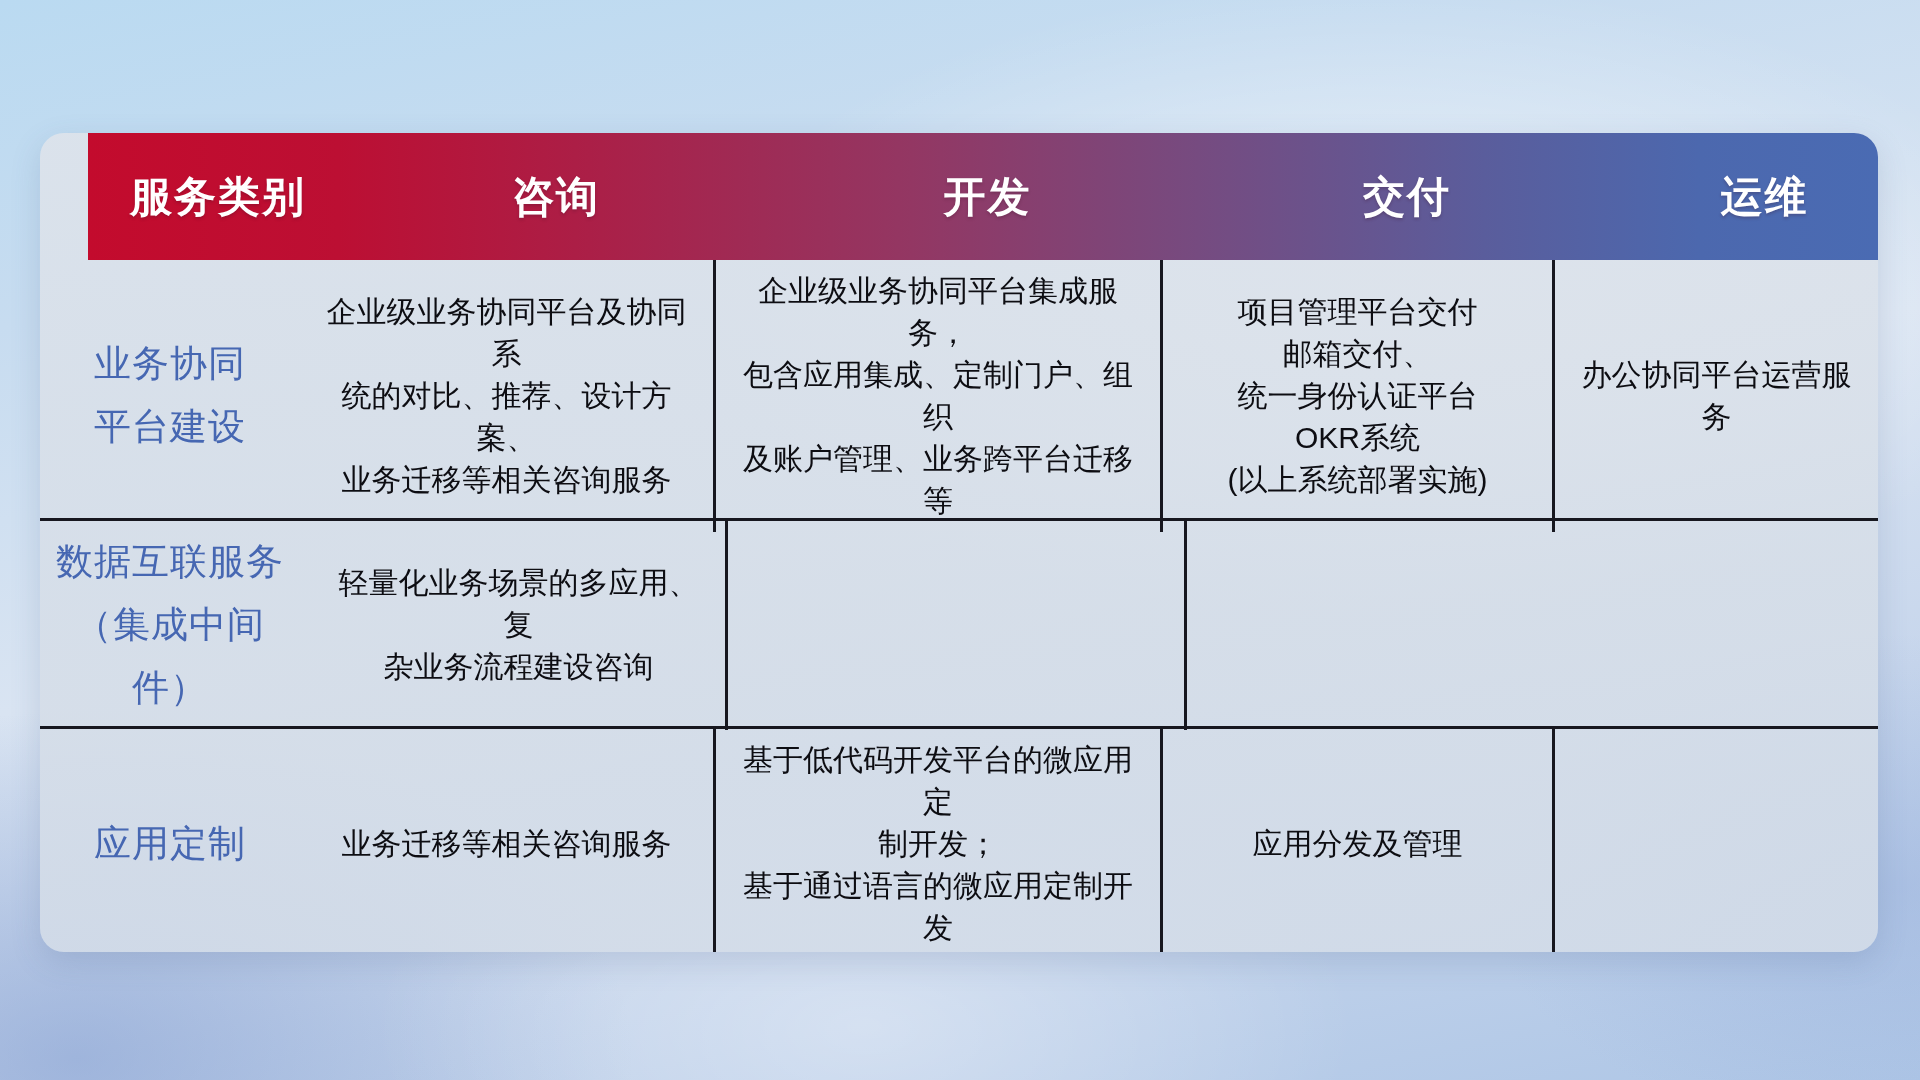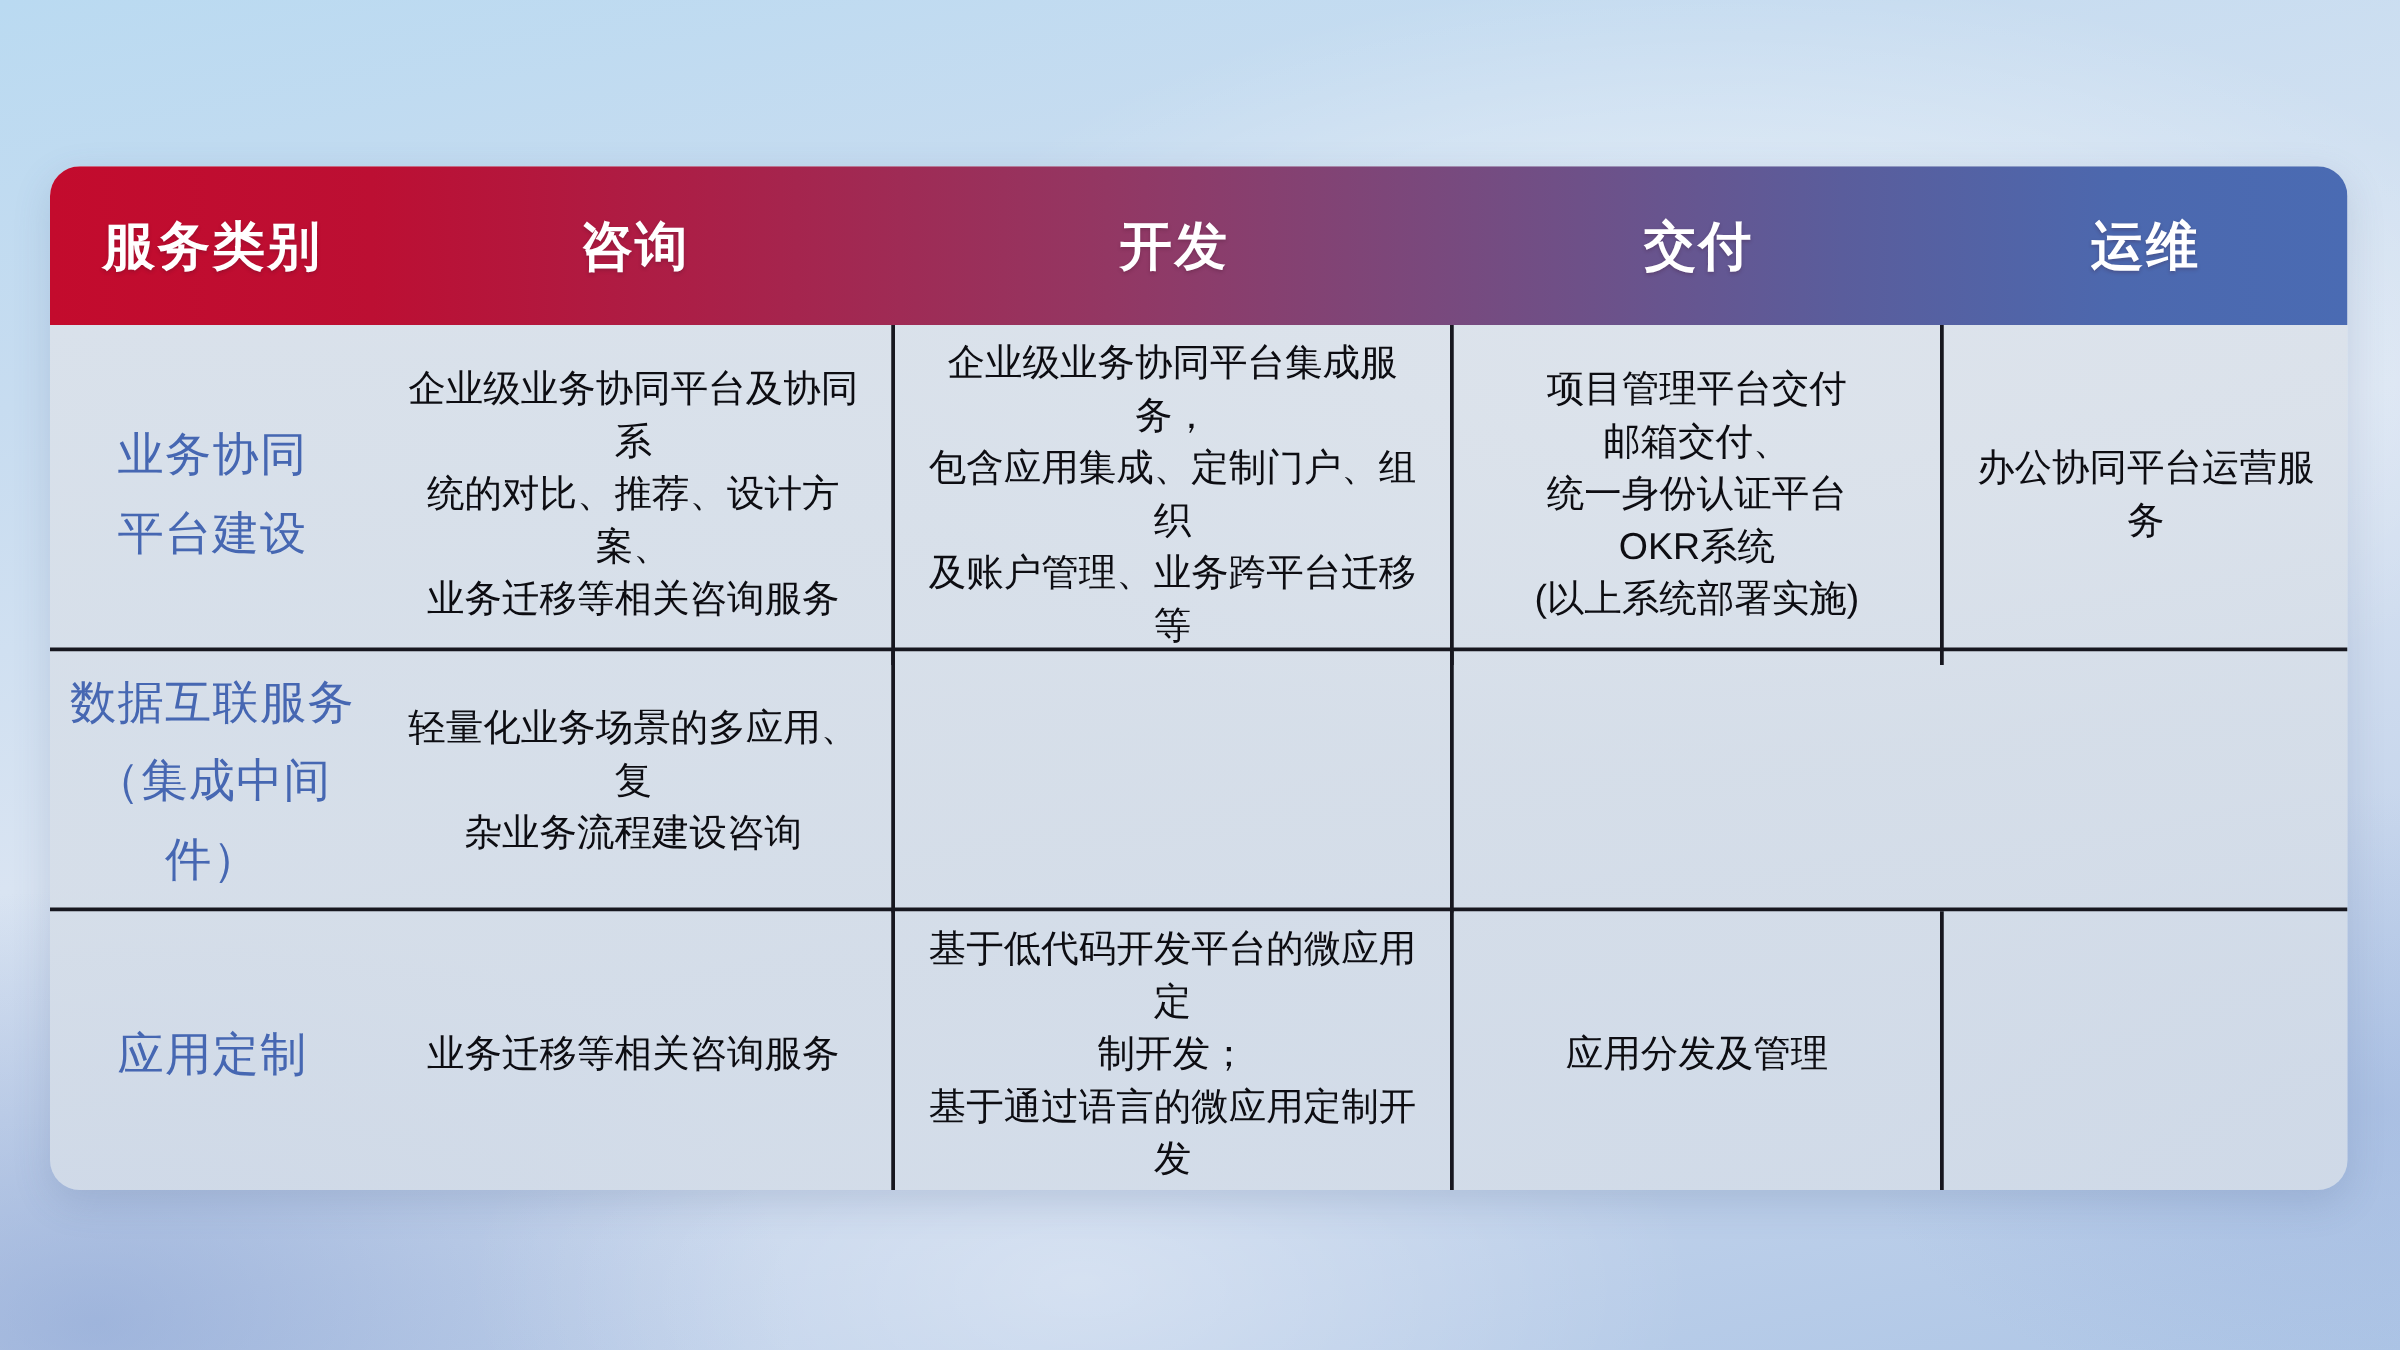--- a/index.html
+++ b/index.html
@@ -39,36 +39,37 @@
     display: grid;
     grid-template-columns: 260px 416px 447px 392px 323px;
   }
 
   .header-row {
     height: 127px;
     background: linear-gradient(90deg,
       #c30b2d 0%, #bc0f33 14%, #ab1f47 28%,
       #933763 46%, #764b80 62%, #5a5d9c 78%,
       #4c68ae 90%, #4a6bb3 100%);
+    margin-left: 48px;
   }
 
   .header-cell {
     display: flex;
     align-items: center;
     justify-content: center;
     color: #ffffff;
     font-size: 42px;
     font-weight: bold;
     letter-spacing: 2px;
     text-shadow: 0 2px 3px rgba(60,20,40,0.25);
   }
 
   .body-row { position: relative; }
   .row-1 { height: 258px; }
-  .row-2 { height: 205px; }
+  .row-2 { height: 205px; gap: 12px; }
   .row-3 { height: 226px; border-bottom: 3px solid #17171f; }
   .row-1, .row-2 { border-bottom: 3px solid #17171f; }
 
   .cell {
     display: flex;
     align-items: center;
     justify-content: center;
     text-align: center;
     white-space: pre-line;
     font-size: 30px;

